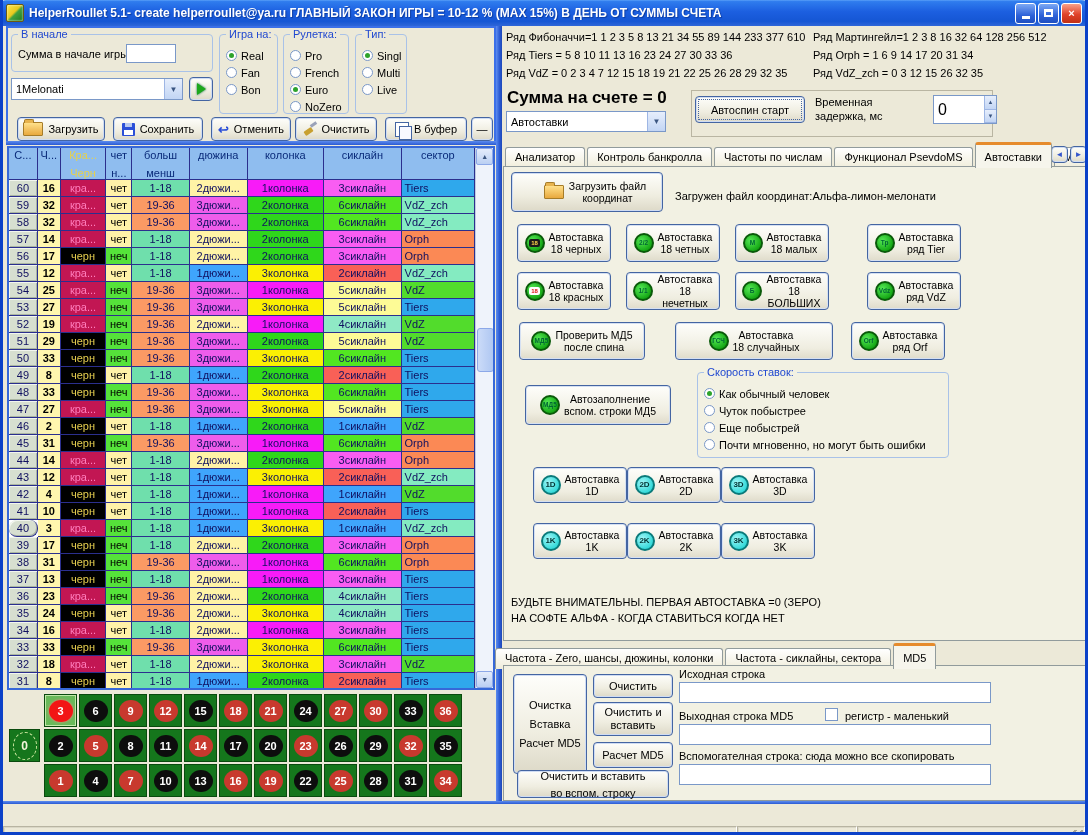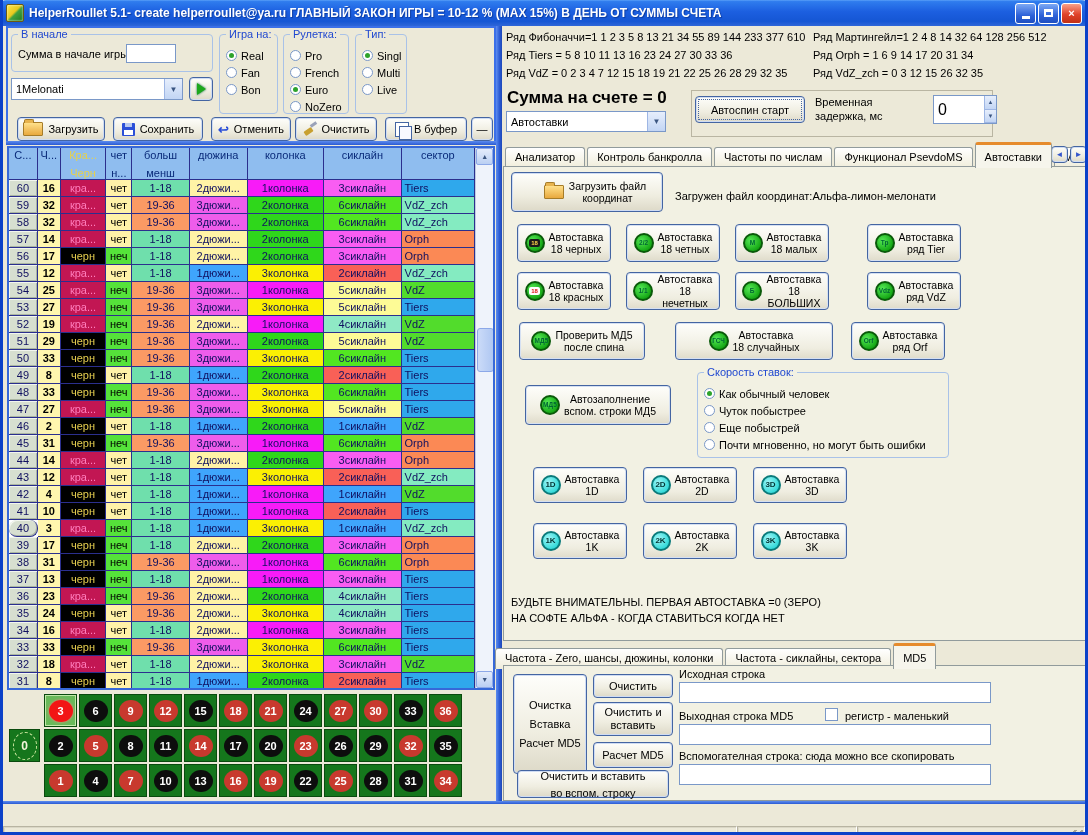--- a/index.html
+++ b/index.html
@@ -121,21 +121,21 @@
   #bet-row-1,#bet-row-2{left:514px;}
   #bet-row-1{top:224px;}#bet-row-2{top:272px;}
   #bet-row-1 .bbtn,#bet-row-2 .bbtn{margin-right:15px;}
   #bet-row-1 .bbtn:nth-child(4),#bet-row-2 .bbtn:nth-child(4){margin-left:23px;}
   #bet-row-3{left:516px;top:322px;}
   #bet-row-3 .bbtn:nth-child(1){width:126px;}
   #bet-row-3 .bbtn:nth-child(2){width:158px;margin-left:30px;}
   #bet-row-3 .bbtn:nth-child(3){margin-left:18px;}
   #bet-row-4{left:530px;top:467px;}
   #bet-row-5{left:530px;top:523px;}
-  #bet-row-4 .bbtn,#bet-row-5 .bbtn{margin-right:16px;height:36px;}
+  #bet-row-4 .bbtn,#bet-row-5 .bbtn{height:36px;}
   .autofill-btn{position:absolute;left:522px;top:385px;width:146px;height:40px;}
   .loadfile-btn{position:absolute;left:508px;top:172px;width:152px;height:40px;padding-left:16px;}
   .loaded-label{position:absolute;left:672px;top:190px;color:#000;}
   .warning{position:absolute;left:508px;top:594px;line-height:16px;color:#000;}
   
   .icon-folder{width:18px;height:12px;position:relative;background:linear-gradient(180deg,#FFE08A,#E8A93E);border:1px solid #A67C28;border-radius:1px;flex:0 0 18px;}
   .icon-folder::before{content:"";position:absolute;top:-4px;left:0;width:8px;height:3px;background:#E8B44E;border:1px solid #A67C28;border-bottom:none;border-radius:2px 2px 0 0;}
   .icon-floppy{width:13px;height:13px;background:#2B4FD8;position:relative;flex:0 0 13px;border-radius:1px;}
   .icon-floppy::before{content:"";position:absolute;left:3px;top:0;width:7px;height:4px;background:#B8C8F0;}
   .icon-floppy::after{content:"";position:absolute;left:2px;bottom:1px;width:9px;height:5px;background:#fff;}
@@ -755,21 +755,21 @@
   <div class="statusbar">
     <div class="st-cell st-1">18 *** 6 *** 27 *** 30 *** 21 *** 19 *** 3 *** 9 *** 2 *** 1 *** 17 *** 34 *** 28 *** 8 *** 31 *** 16 *** 7 *** 25</div>
     <div class="st-cell st-2">Автосмещение : 3</div>
     <div class="st-cell st-3">Исходное: 22</div>
     <div class="grip"></div>
   </div>
 
   <div class="series-line" style="left:503px;top:31px;">Ряд Фибоначчи=1 1 2 3 5 8 13 21 34 55 89 144 233 377 610</div>
   <div class="series-line" style="left:503px;top:49px;">Ряд Tiers = 5 8 10 11 13 16 23 24 27 30 33 36</div>
   <div class="series-line" style="left:503px;top:67px;">Ряд VdZ = 0 2 3 4 7 12 15 18 19 21 22 25 26 28 29 32 35</div>
-  <div class="series-line" style="left:810px;top:31px;">Ряд Мартингейл=1 2 4 8 14 32 64 128 256 512</div>
+  <div class="series-line" style="left:810px;top:31px;">Ряд Мартингейл=1 2 3 8 16 32 64 128 256 512</div>
   <div class="series-line" style="left:810px;top:49px;">Ряд Orph = 1 6 9 14 17 20 31 34</div>
   <div class="series-line" style="left:810px;top:67px;">Ряд VdZ_zch = 0 3 12 15 26 32 35</div>
 
   <div class="sum-text">Сумма на счете = 0</div>
   <div class="combo" style="left:503px;top:111px;width:160px;height:21px;">
     <span class="cv">Автоставки</span>
     <span class="carr">▼</span>
   </div>
   <div class="spin-panel"></div>
   <div class="btn autospin">Автоспин старт</div>

